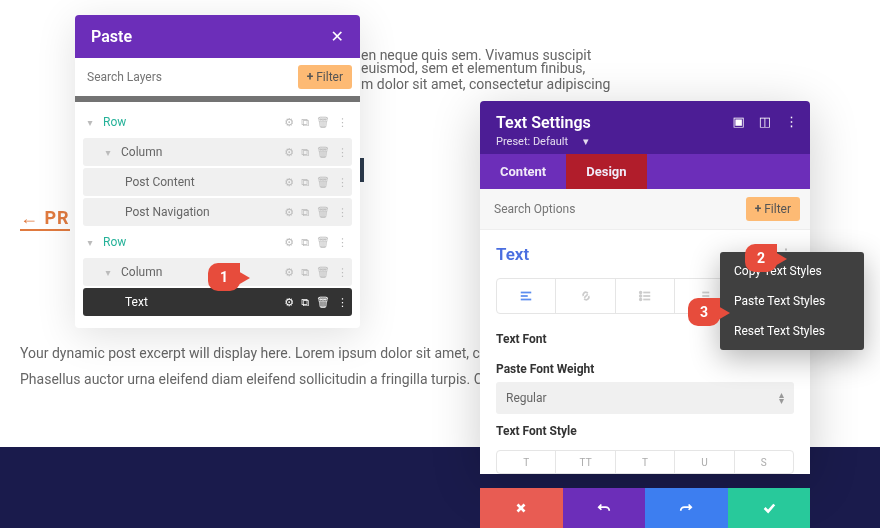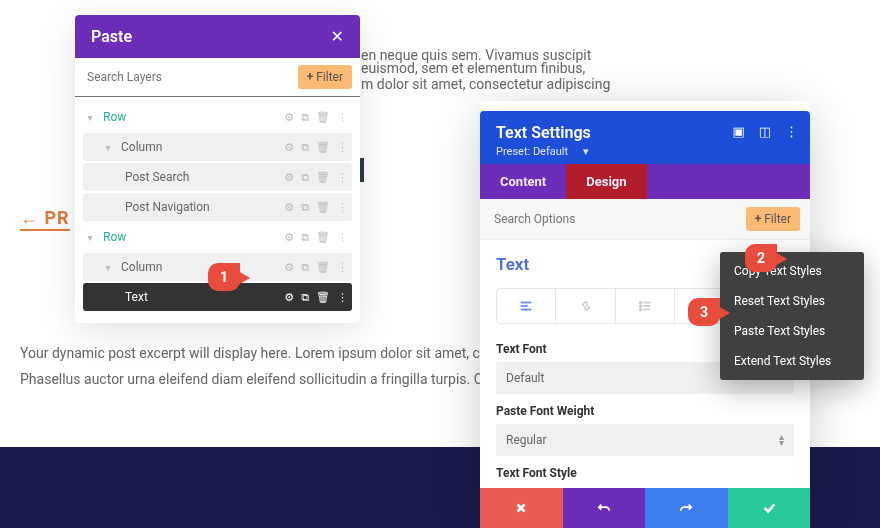--- a/index.html
+++ b/index.html
@@ -6,41 +6,41 @@
 body { width: 880px; height: 528px; position: relative; background: #fff; overflow: hidden; }
 .bg-text { position: absolute; color: #666; font-size: 14px; line-height: 1.85; }
 .link-prev { position: absolute; left: 20px; top: 207px; color: #e07a3f; font-weight: 700; font-size: 18px; letter-spacing: 1px; border-bottom: 2px solid #e07a3f; }
 .dark-footer { position: absolute; left: 0; right: 0; bottom: 0; top: 447px; background: #1a1b4c; }
 
 
 .layers-panel { position: absolute; left: 75px; top: 15px; width: 285px; background: #fff; box-shadow: 0 8px 40px rgba(0,0,0,.12); border-radius: 4px; }
 .layers-header { background: #6c2eb9; color: #fff; display: flex; align-items: center; justify-content: space-between; padding: 12px 16px; border-radius: 4px 4px 0 0; }
 .layers-title { font-size: 16px; font-weight: 600; }
 .close-icon { cursor: pointer; font-size: 16px; color: #fff; }
-.layers-search { display: flex; align-items: center; padding: 6px 8px; border-bottom: 1px solid #737373; gap: 21px; }
+.layers-search { display: flex; align-items: center; padding: 6px 8px; border-bottom: 6px solid #737373; gap: 21px; }
 .layers-search input { flex: 1; border: none; outline: none; font-size: 12px; color: #999; padding: 6px 4px; }
 .filter-btn { background: #fdba74; border: none; border-radius: 3px; padding: 5px 9px; font-size: 12px; color: #555; cursor: pointer; }
 .filter-btn .plus { margin-right: 3px; font-weight: 700; }
 .tree { padding: 6px 8px 10px 8px; }
 .tree-row { display: flex; align-items: center; height: 28px; margin-bottom: 2px; }
 .tree-indent { width: 18px; flex: 0 0 18px; }
 .tree-caret { width: 14px; text-align: center; color: #bbb; font-size: 10px; }
 .tree-label { flex: 1; font-size: 12px; color: #666; padding-left: 6px; }
 .tree-label.row-label { color: #26b299; font-weight: 400; }
 .tree-icons { display: flex; gap: 7px; padding-right: 4px; }
 .tree-icons span { color: #bbb; font-size: 11px; cursor: pointer; }
 .tree-row.boxed { background: #f0f0f0; border-radius: 3px; }
 .tree-row.selected { background: #333; border-radius: 3px; }
 .tree-row.selected .tree-label { color: #fff; }
 .tree-row.selected .tree-icons span { color: #fff; }
 .dark-handle { position: absolute; left: 358px; top: 158px; width: 6px; height: 24px; background: #2c3a4d; }
 
 
 .settings-panel { position: absolute; left: 480px; top: 101px; width: 330px; background: #fff; box-shadow: 0 10px 50px rgba(0,0,0,.2); border-radius: 4px 4px 0 0; }
-.settings-header { background: #1d4ed8; color: #fff; padding: 12px 16px 6px 16px; border-radius: 4px 4px 0 0; position: relative; margin-top: 10px; }
+.settings-header { background: #4c1d95; color: #fff; padding: 12px 16px 6px 16px; border-radius: 4px 4px 0 0; position: relative; }
 .settings-title { font-size: 16px; font-weight: 600; }
 .settings-preset { font-size: 11px; opacity: .85; margin-top: 3px; display: flex; align-items: flex-end; gap: 15px; }
 .settings-header-icons { position: absolute; right: 12px; top: 13px; display: flex; gap: 14px; }
 .settings-header-icons span { color: #fff; font-size: 13px; cursor: pointer; }
 .tabs { display: flex; background: #6c2eb9; }
 .tab { padding: 10px 20px; color: #fff; font-size: 13px; cursor: pointer; opacity: .9; font-weight: bold; }
 .tab.active { background: #b91c1c; font-weight: 700; }
 .tab.spacer { flex: 1; }
 .search-row { display: flex; align-items: center; padding: 8px 10px; background: #f7f7f7; border-bottom: 1px solid #eee; gap: 39px; }
 .search-row input { flex: 1; border: none; background: transparent; outline: none; font-size: 12px; color: #999; padding: 5px 4px; }
@@ -116,21 +116,21 @@
       <div class="tree-icons">
           <span>⚙</span>
           <span>⧉</span>
           <span>🗑</span>
           <span>⋮</span>
         </div>
     </div>
     <div class="tree-row boxed">
       <span class="tree-indent"></span>
         <span class="tree-indent"></span>
-      <span class="tree-label">Post Search</span>
+      <span class="tree-label">Post Content</span>
       <div class="tree-icons">
           <span>⚙</span>
           <span>⧉</span>
           <span>🗑</span>
           <span>⋮</span>
         </div>
     </div>
     <div class="tree-row boxed">
       <span class="tree-indent"></span>
         <span class="tree-indent"></span>
@@ -233,23 +233,20 @@
           <line x1="6" y1="12" x2="14" y2="12"></line>
         </svg>
     </div>
     <div class="toggle-cell">
       <svg class="mini" viewBox="0 0 16 16" fill="currentColor">
           <path d="M4 6h3v3l-2 3H3l2-3H4z M9 6h3v3l-2 3H8l2-3H9z"></path>
         </svg>
     </div>
   </div>
   <div class="field-label">Text Font</div>
-  <div class="field-box">
-    <span>Default</span>
-  </div>
   <div class="field-label">Paste Font Weight</div>
   <div class="field-box">
     <span>Regular</span>
     <span class="caret">
         <span>▴</span>
         <span>▾</span>
       </span>
   </div>
   <div class="field-label">Text Font Style</div>
   <div class="style-toggle">
@@ -280,20 +277,19 @@
     </div>
   <div class="bb green">
       <svg class="mini" viewBox="0 0 16 16" stroke="#fff" stroke-width="3" fill="none">
         <polyline points="3,8 7,12 14,4"></polyline>
       </svg>
     </div>
 </div>
 
 <div class="ctx-menu">
   <div class="ctx-item">Copy Text Styles</div>
+  <div class="ctx-item">Paste Text Styles</div>
   <div class="ctx-item">Reset Text Styles</div>
-  <div class="ctx-item">Paste Text Styles</div>
-  <div class="ctx-item">Extend Text Styles</div>
 </div>
 
 <div class="callout" style="left:208px; top:263px;">1</div>
 <div class="callout" style="left:745px; top:244px;">2</div>
 <div class="callout" style="left:688px; top:298px;">3</div>
 
 </body></html>

